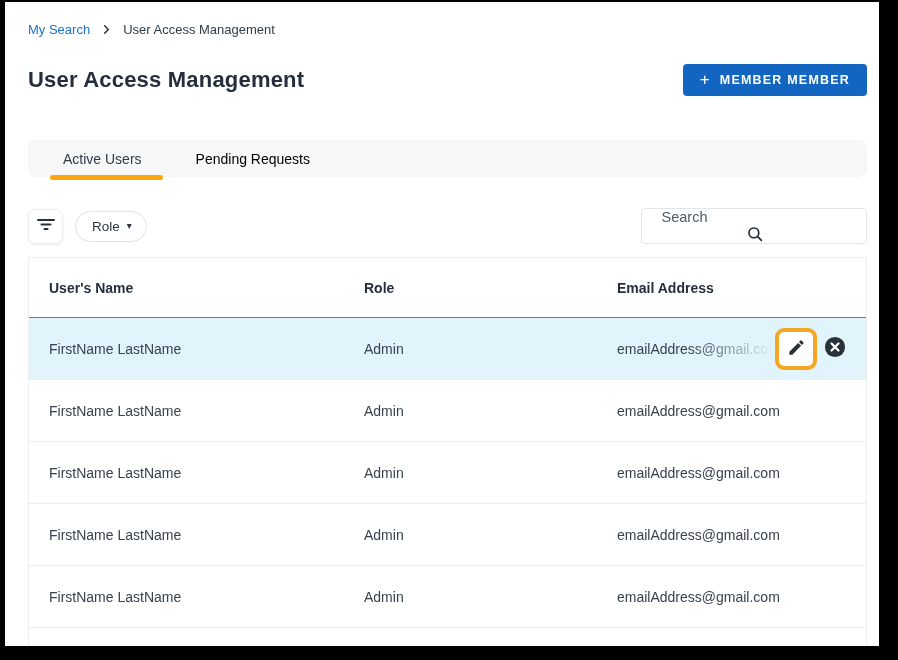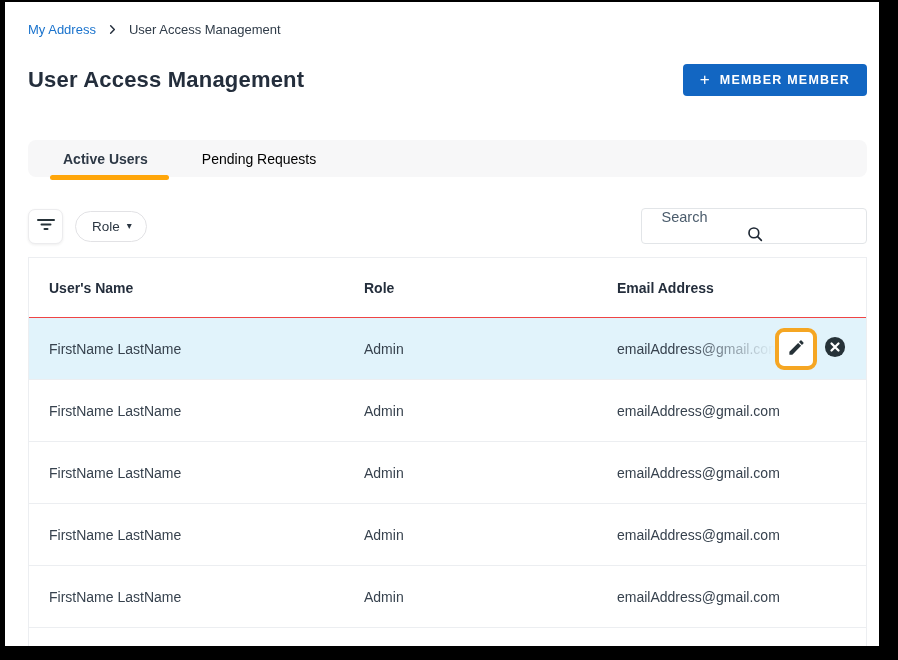--- a/index.html
+++ b/index.html
@@ -63,21 +63,21 @@
     align-items: stretch;
     padding-left: 8px;
   }
   .tab {
     position: relative;
     display: flex; align-items: center;
     padding: 0 27px;
     font-size: 14px; color: #000000;
     cursor: pointer;
   }
-  .tab.active { font-weight: bold; color: #2e3946; }
+  .tab.active { font-weight: normal; color: #2e3946; }
   .tab.active::after {
     content: "";
     position: absolute;
     left: 14px; right: 6px; bottom: -3px;
     height: 5px;
     background: #ffa60a;
     border-radius: 3px;
   }
 
   
@@ -179,21 +179,21 @@
     display: flex; align-items: center; justify-content: center;
   }
 </style>
 </head>
 <body>
 
 <div class="page">
   <div class="content">
 
     <div class="breadcrumb">
-      <a class="crumb-link">My Address</a>
+      <a class="crumb-link">My Search</a>
       <span class="crumb-sep">
         <svg width="11" height="11" viewBox="0 0 24 24" fill="none" stroke="#242e3c" stroke-width="3.2" stroke-linecap="round" stroke-linejoin="round">
             <path d="M8 4l8 8-8 8"></path>
           </svg>
       </span>
       <span class="crumb-current">User Access Management</span>
     </div>
 
     <div class="page-header">
       <h1 class="page-title">User Access Management</h1>

